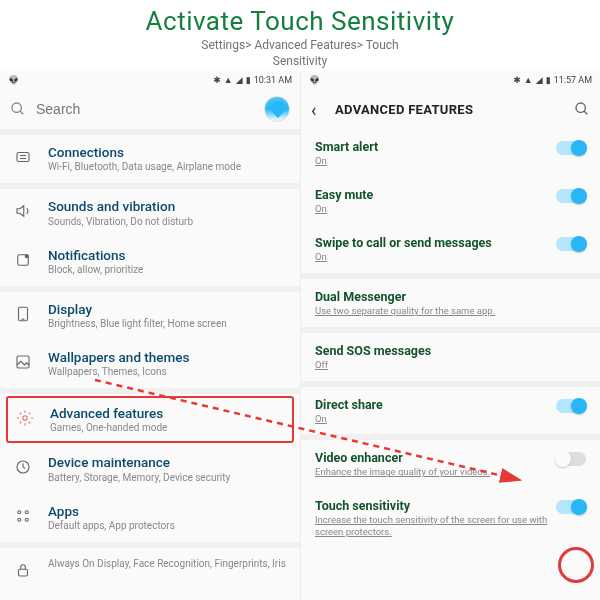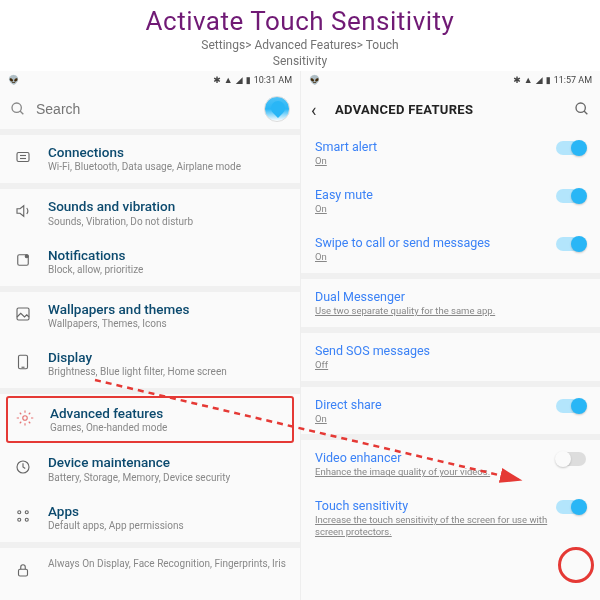--- a/index.html
+++ b/index.html
@@ -1,18 +1,18 @@
 <!DOCTYPE html>
 <html><head>
 <meta charset="utf-8">
 <style>
 * { box-sizing: border-box; margin: 0; padding: 0; }
 body { font-family: -apple-system, BlinkMacSystemFont, "Segoe UI", Roboto, Arial, sans-serif; background: #fff; width: 600px; height: 600px; overflow: hidden; }
 .header { text-align: center; padding: 6px 0 2px; }
-.header h1 { font-size: 26px; font-weight: 400; color: #701a75; letter-spacing: 0.5px; }
+.header h1 { font-size: 26px; font-weight: 400; color: #15803d; letter-spacing: 0.5px; }
 .header .breadcrumb { font-size: 12px; color: #737373; margin-top: 2px; line-height: 1.3; }
 .phones { display: flex; height: 530px; }
 .phone { width: 300px; background: #fafafa; position: relative; border-left: 1px solid #eee; }
 .phone:first-child { border-left: none; }
 .statusbar { height: 18px; background: #fafafa; display: flex; justify-content: space-between; align-items: center; padding: 0 8px; font-size: 9px; color: #444; }
 .statusbar .left { display: flex; align-items: center; gap: 2px; }
 .statusbar .right { display: flex; align-items: center; gap: 3px; }
 .searchbar { height: 40px; display: flex; align-items: center; padding: 0 10px; background: #fafafa; }
 .searchbar .mag { color: #888; margin-right: 10px; }
 .searchbar input { border: none; background: transparent; outline: none; font-size: 14px; color: #6d28d9; flex: 1; }
@@ -25,21 +25,21 @@
 .row .title { font-size: 13.5px; color: #0c4a6e; font-weight: 500; line-height: 1.2; }
 .row .sub { font-size: 10px; color: #888; margin-top: 1px; line-height: 1.2; }
 .sep { height: 6px; background: #f0f0f0; }
 .highlight { border: 2px solid #e53935; border-radius: 3px; margin: 2px 6px; padding: 7px 8px 7px 6px; }
 .p2-header { height: 40px; display: flex; align-items: center; padding: 0 10px; background: #fafafa; }
 .p2-header .back { width: 20px; font-size: 18px; color: #333; }
 .p2-header .ttl { font-size: 13px; font-weight: 700; color: #222; flex: 1; margin-left: 4px; letter-spacing: 0.3px; }
 .p2-header .mag2 { color: #666; font-size: 14px; }
 .row2 { display: flex; align-items: flex-start; padding: 10px 14px 10px 14px; position: relative; }
 .row2 .texts { flex: 1; min-width: 0; padding-right: 8px; }
-.row2 .title { font-size: 12.5px; color: #3b82f6; font-weight: 400; line-height: 1.2; }
+.row2 .title { font-size: 12.5px; color: #14532d; font-weight: 700; line-height: 1.2; }
 .row2 .sub { font-size: 9.5px; color: #888; margin-top: 1px; line-height: 1.25; text-decoration: underline; }
 .toggle { width: 30px; height: 14px; border-radius: 7px; background: #b3e5fc; position: relative; flex-shrink: 0; margin-top: 2px; }
 .toggle::after { content: ""; position: absolute; width: 16px; height: 16px; border-radius: 50%; background: #29b6f6; top: -1px; right: -1px; box-shadow: 0 1px 2px rgba(0,0,0,0.2); }
 .toggle.off { background: #ddd; }
 .toggle.off::after { background: #fafafa; left: -1px; right: auto; }
 .sep2 { height: 6px; background: #f0f0f0; }
 .circle-target { position: absolute; width: 36px; height: 36px; border: 3px solid #e53935; border-radius: 50%; right: 6px; bottom: 18px; pointer-events: none; }
 .arrow-svg { position: absolute; left: 90px; top: 370px; width: 440px; height: 120px; pointer-events: none; }
 svg { display: block; }
 </style>
@@ -116,39 +116,39 @@
           </div>
         <div class="texts">
             <div class="title">Notifications</div>
             <div class="sub">Block, allow, prioritize</div>
           </div>
       </div>
       <div class="sep"></div>
       <div class="row">
         <div class="ricon">
             <svg width="18" height="18" viewBox="0 0 24 24" fill="none" stroke="currentColor" stroke-width="1.5">
+              <rect x="6" y="3" width="12" height="18" rx="2"></rect>
+              <line x1="10" y1="19" x2="14" y2="19"></line>
+            </svg>
+          </div>
+        <div class="texts">
+            <div class="title">Display</div>
+            <div class="sub">Brightness, Blue light filter, Home screen</div>
+          </div>
+      </div>
+      <div class="row">
+        <div class="ricon">
+            <svg width="18" height="18" viewBox="0 0 24 24" fill="none" stroke="currentColor" stroke-width="1.5">
               <rect x="4" y="4" width="16" height="16" rx="2"></rect>
               <path d="M4 16 l5 -5 l5 5 l3 -3 l3 3"></path>
             </svg>
           </div>
         <div class="texts">
             <div class="title">Wallpapers and themes</div>
             <div class="sub">Wallpapers, Themes, Icons</div>
-          </div>
-      </div>
-      <div class="row">
-        <div class="ricon">
-            <svg width="18" height="18" viewBox="0 0 24 24" fill="none" stroke="currentColor" stroke-width="1.5">
-              <rect x="6" y="3" width="12" height="18" rx="2"></rect>
-              <line x1="10" y1="19" x2="14" y2="19"></line>
-            </svg>
-          </div>
-        <div class="texts">
-            <div class="title">Display</div>
-            <div class="sub">Brightness, Blue light filter, Home screen</div>
           </div>
       </div>
       <div class="sep"></div>
       <div class="row highlight">
         <div class="ricon">
             <svg width="18" height="18" viewBox="0 0 24 24" fill="none" stroke="#e57373" stroke-width="1.5">
               <circle cx="12" cy="12" r="3"></circle>
               <path d="M12 2v3M12 19v3M4 12H1M23 12h-3M5 5l2 2M17 17l2 2M5 19l2-2M17 7l2-2"></path>
             </svg>
           </div>
@@ -173,21 +173,21 @@
         <div class="ricon">
             <svg width="18" height="18" viewBox="0 0 24 24" fill="none" stroke="currentColor" stroke-width="1.5">
               <circle cx="7" cy="7" r="2"></circle>
               <circle cx="17" cy="7" r="2"></circle>
               <circle cx="7" cy="17" r="2"></circle>
               <circle cx="17" cy="17" r="2"></circle>
             </svg>
           </div>
         <div class="texts">
             <div class="title">Apps</div>
-            <div class="sub">Default apps, App permissions</div>
+            <div class="sub">Default apps, App protectors</div>
           </div>
       </div>
       <div class="sep"></div>
       <div class="row">
         <div class="ricon">
             <svg width="18" height="18" viewBox="0 0 24 24" fill="none" stroke="currentColor" stroke-width="1.5">
               <rect x="6" y="11" width="12" height="9" rx="2"></rect>
               <path d="M9 11 V8 a3 3 0 0 1 6 0 v3"></path>
             </svg>
           </div>

